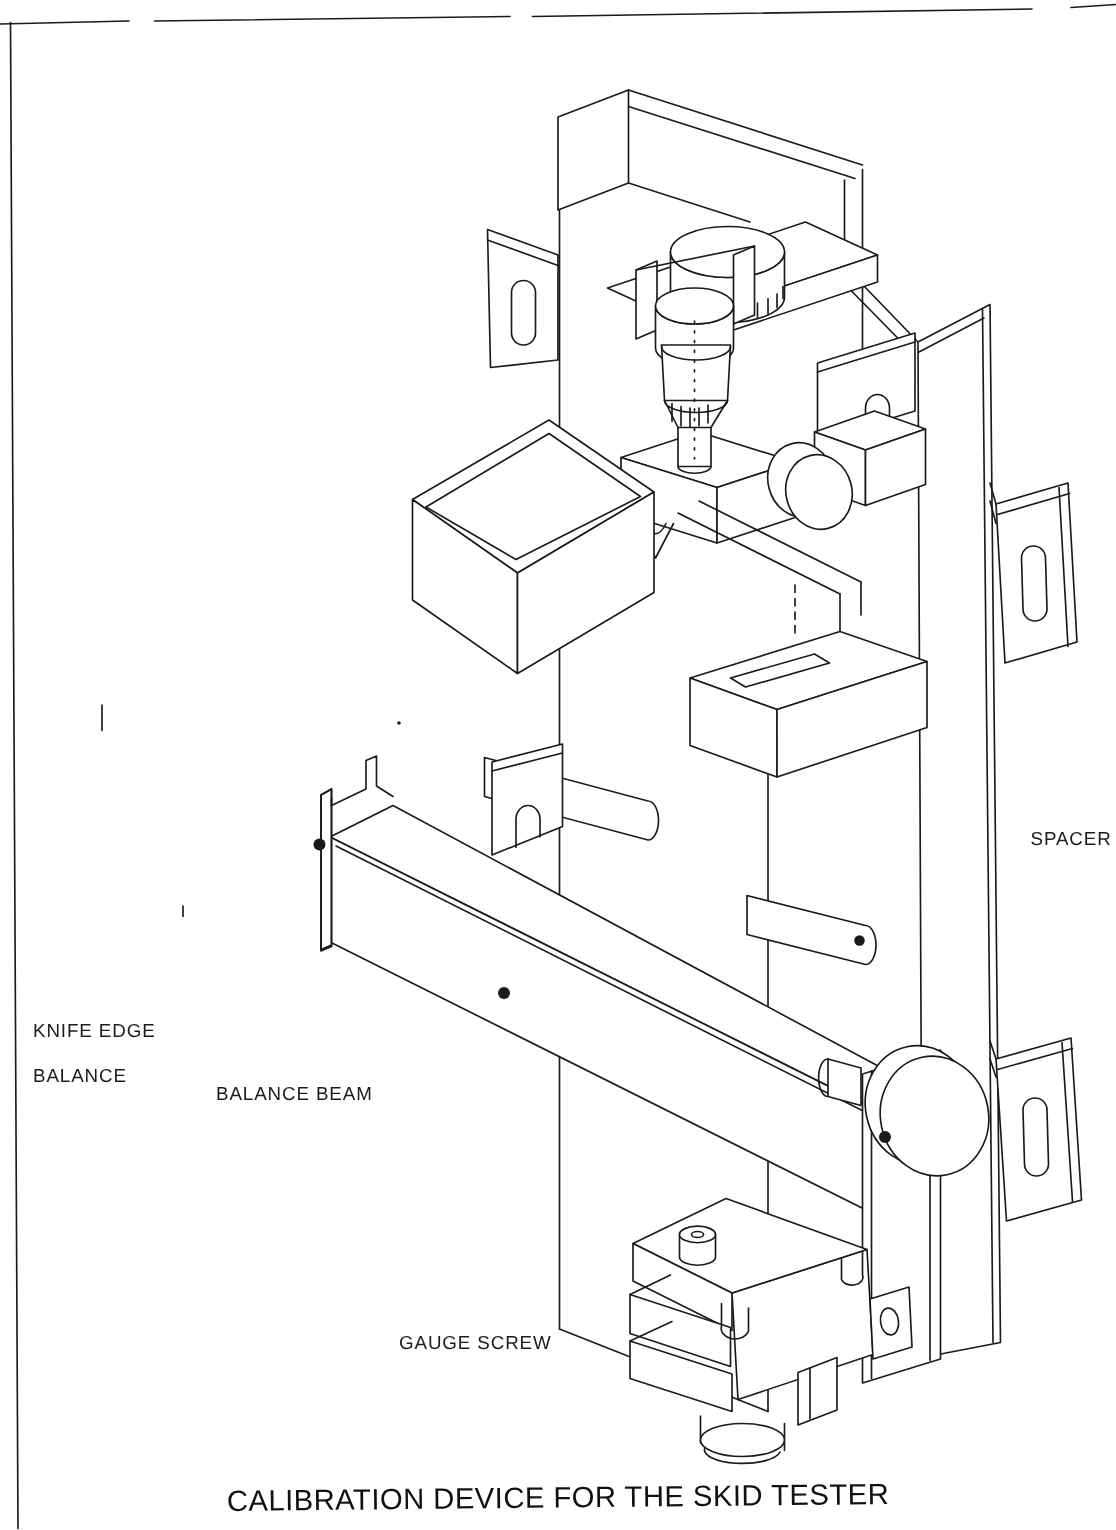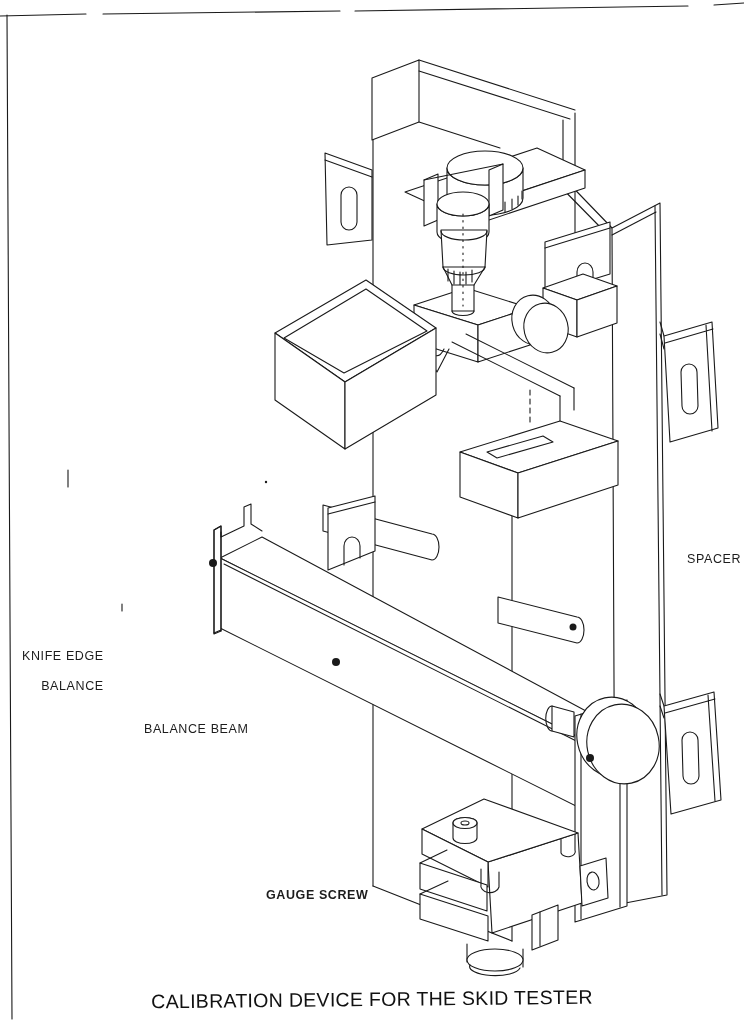--- a/index.html
+++ b/index.html
@@ -8,21 +8,21 @@
     font-family:"Liberation Sans",sans-serif;color:#161616;overflow:hidden;
   }
   svg{position:absolute;left:0;top:0;}
   svg path, svg line, svg ellipse, svg circle, svg polyline{
     stroke:#1a1a1a;stroke-width:1.1;fill:none;stroke-linecap:round;stroke-linejoin:round;
   }
   svg .f{fill:#ffffff;}
   svg .ink{fill:#1a1a1a;stroke:none;}
   .callout{
     position:absolute;font-size:12.5px;letter-spacing:0.6px;line-height:15px;
-    color:#1c1c1c;white-space:pre;text-align:right;
+    color:#1c1c1c;white-space:pre;
   }
   .title{
     position:absolute;left:0;top:988px;width:744px;text-align:center;
     font-size:19.5px;letter-spacing:0.3px;color:#111;
     transform:rotate(-0.6deg);
   }
 </style>
 </head>
 <body>
 
@@ -219,23 +219,23 @@
   </g>
 
   <g>
     <circle class="ink" cx="213" cy="563" r="4"></circle>
     <circle class="ink" cx="336" cy="662" r="4"></circle>
     <circle class="ink" cx="573" cy="627" r="3.5"></circle>
     <circle class="ink" cx="590" cy="758" r="4"></circle>
   </g>
 </svg>
 
-  <div class="callout" style="left:22px;top:649px;"><span>KNIFE EDGE</span><br>
+  <div class="callout" style="left:22px;top:680px;"><span>KNIFE EDGE</span><br>
 <span>BALANCE</span></div>
 
   <div class="callout" style="left:144px;top:722px;">BALANCE BEAM</div>
 
-  <div class="callout" style="left:266px;top:888px;font-weight:bold;">GAUGE SCREW</div>
+  <div class="callout" style="left:266px;top:888px;">GAUGE SCREW</div>
 
   <div class="callout" style="left:687px;top:552px;">SPACER</div>
 
   <div class="title">CALIBRATION DEVICE FOR THE SKID TESTER</div>
 </div>
 
 </body></html>

